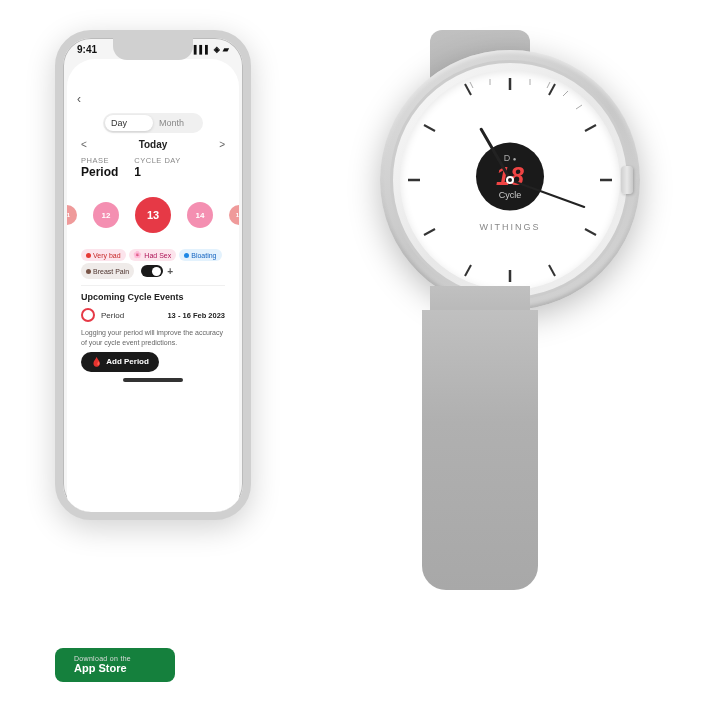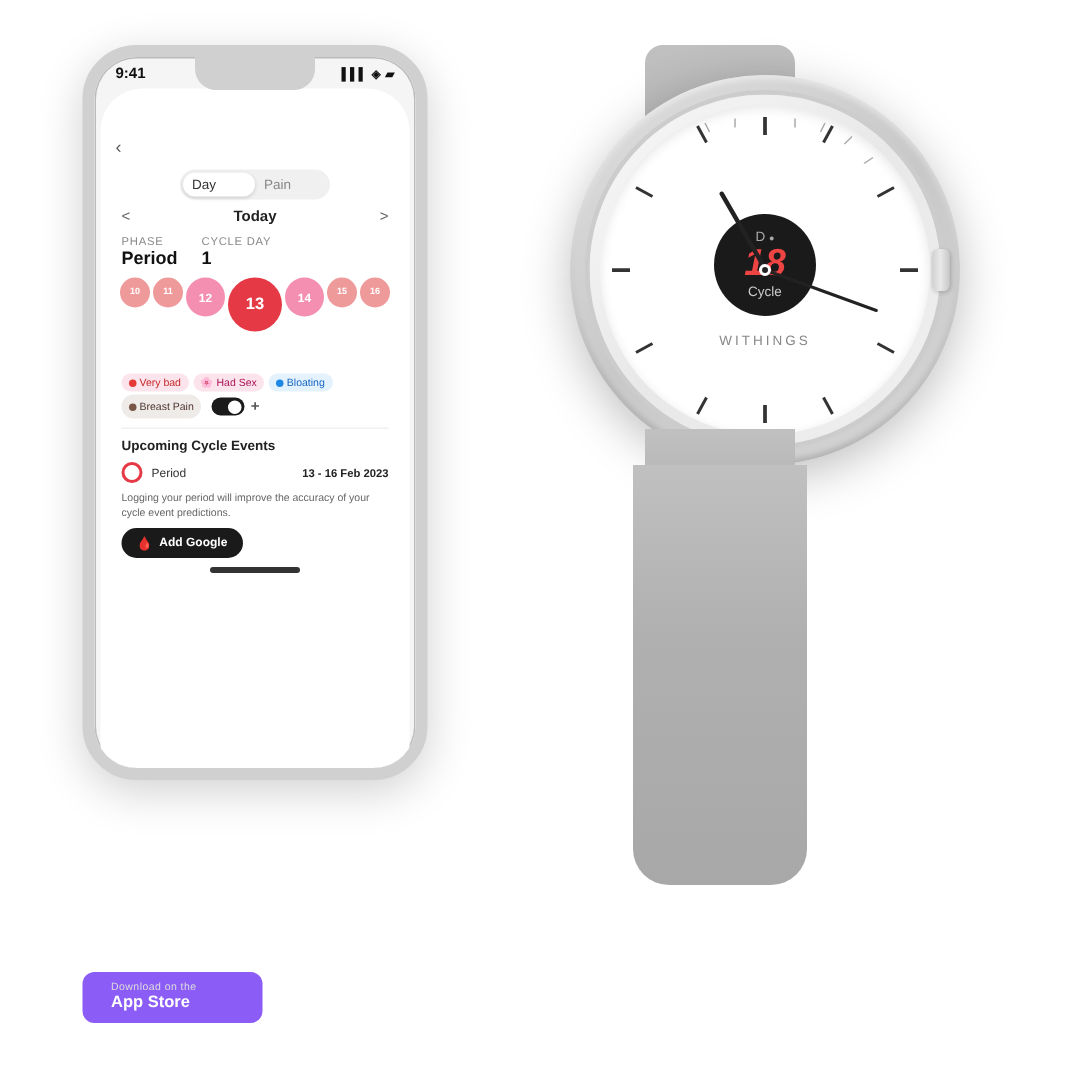--- a/index.html
+++ b/index.html
@@ -18,21 +18,21 @@
       height: 710px;
       background: #ffffff;
       position: relative;
     }
 
     
     .phone {
       position: absolute;
       left: 55px;
       top: 30px;
-      width: 230px;
+      width: 196px;
       height: 490px;
     }
     .phone-body {
       width: 100%;
       height: 100%;
       background: #f5f5f5;
       border-radius: 36px;
       border: 8px solid #d0d0d0;
       box-shadow: 0 8px 30px rgba(0,0,0,0.18), inset 0 0 0 1px #bbb;
       overflow: hidden;
@@ -136,23 +136,23 @@
       display: flex;
       gap: 16px;
       margin: 6px 4px 4px;
     }
     .phase-label { font-size: 7.5px; color: #888; text-transform: uppercase; letter-spacing: 0.5px; }
     .phase-value { font-size: 12px; font-weight: 700; color: #111; }
 
     
     .bubbles-area {
       display: flex;
-      align-items: flex-start;
+      align-items: center;
       justify-content: center;
-      gap: 2px;
+      gap: 16px;
       height: 60px;
       margin: 6px 0 4px;
       padding: 0 4px;
     }
     .bubble {
       border-radius: 50%;
       display: flex;
       align-items: center;
       justify-content: center;
       font-size: 7px;
@@ -467,21 +467,21 @@
       position: absolute;
       bottom: 28px;
       left: 55px;
       display: flex;
       gap: 12px;
     }
     .store-btn {
       display: flex;
       align-items: center;
       gap: 7px;
-      background: #8b5cf6;
+      background: #15803d;
       color: #fff;
       border-radius: 8px;
       padding: 7px 12px;
       min-width: 120px;
     }
     .store-btn-icon { font-size: 18px; line-height: 1; }
     .store-btn-text-small { font-size: 7px; color: #ddd; letter-spacing: 0.3px; }
     .store-btn-text-large { font-size: 11px; font-weight: 700; color: #fff; line-height: 1.2; }
     .store-btn-texts { display: flex; flex-direction: column; }
   </style>
@@ -507,21 +507,21 @@
         <div class="screen-inner">
 
           
           <span class="back-arrow" style="position:relative;left:0;top:0;font-size:12px;color:#555;">‹</span>
 
           
 
           
           <div class="tabs">
             <span class="tab active">Day</span>
-            <span class="tab inactive">Pain</span>
+            <span class="tab inactive">Month</span>
           </div>
 
           
           <div class="date-nav">
             <span class="date-nav-arrow">&lt;</span>
             <span class="date-nav-label">Today</span>
             <span class="date-nav-arrow">&gt;</span>
           </div>
 
           
@@ -589,21 +589,21 @@
           </div>
 
           
 
           
           <p class="logging-text">Logging your period will improve the accuracy of your cycle event predictions.</p>
 
           
           <div class="add-period-btn">
             <span class="add-period-icon">🩸</span>
-            <span>Add Google</span>
+            <span>Add Period</span>
           </div>
 
           
           <div class="home-indicator"></div>
 
         </div>
       </div>
     </div>
   </div>
 

